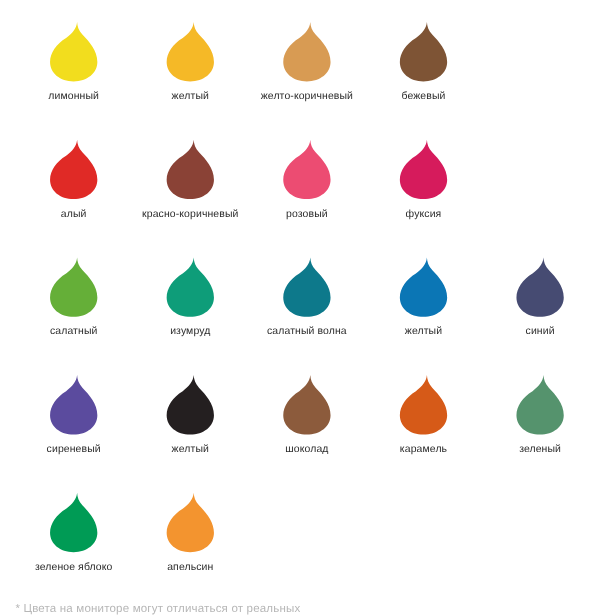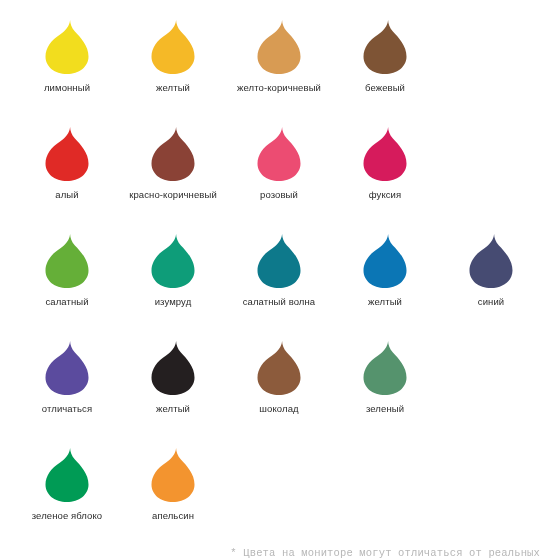--- a/index.html
+++ b/index.html
@@ -71,26 +71,26 @@
     text-align: center;
     max-width: 100px;
     letter-spacing: 0.1px;
     word-wrap: break-word;
     font-family: "Liberation Sans", "DejaVu Sans", sans-serif;
   }
 
   .footnote {
     margin-top: auto;
     margin-bottom: 16px;
-    text-align: right;
+    text-align: left;
     padding-right: 6px;
     font-size: 10.5px;
     color: #b7b7b7;
     letter-spacing: 0.15px;
-    font-family: Liberation Mono, monospace;
+    font-family: Liberation Sans, sans-serif;
   }
 </style>
 </head>
 <body>
 
 <div id="palette-sheet">
 
   <div class="swatch-grid">
       <div class="swatch-row">
         <div class="swatch-cell">
@@ -202,37 +202,45 @@
           <div class="swatch-label">синий</div>
         </div>
       </div>
       <div class="swatch-row">
         <div class="swatch-cell">
           <span class="drop-wrap">
             <svg class="drop-svg" viewBox="0 0 47 58">
               <path d="M26.6 2 C26.0 8.2 22.2 12.4 16.6 16.6 C7.8 22.0 2 30.2 2 38.4 C2 48.6 11.2 56 23.4 56 C35.6 56 45 48.6 45 38.4 C45 28.0 37.4 19.6 31.4 13.4 C28.0 9.8 26.8 6.0 26.6 2 Z" fill="#5B4B9E"></path>
             </svg>
           </span>
-          <div class="swatch-label">отличаться</div>
+          <div class="swatch-label">сиреневый</div>
         </div>
         <div class="swatch-cell">
           <span class="drop-wrap">
             <svg class="drop-svg" viewBox="0 0 47 58">
               <path d="M26.6 2 C26.0 8.2 22.2 12.4 16.6 16.6 C7.8 22.0 2 30.2 2 38.4 C2 48.6 11.2 56 23.4 56 C35.6 56 45 48.6 45 38.4 C45 28.0 37.4 19.6 31.4 13.4 C28.0 9.8 26.8 6.0 26.6 2 Z" fill="#241F20"></path>
             </svg>
           </span>
           <div class="swatch-label">желтый</div>
         </div>
         <div class="swatch-cell">
           <span class="drop-wrap">
             <svg class="drop-svg" viewBox="0 0 47 58">
               <path d="M26.6 2 C26.0 8.2 22.2 12.4 16.6 16.6 C7.8 22.0 2 30.2 2 38.4 C2 48.6 11.2 56 23.4 56 C35.6 56 45 48.6 45 38.4 C45 28.0 37.4 19.6 31.4 13.4 C28.0 9.8 26.8 6.0 26.6 2 Z" fill="#8C5B3C"></path>
             </svg>
           </span>
           <div class="swatch-label">шоколад</div>
+        </div>
+        <div class="swatch-cell">
+          <span class="drop-wrap">
+            <svg class="drop-svg" viewBox="0 0 47 58">
+              <path d="M26.6 2 C26.0 8.2 22.2 12.4 16.6 16.6 C7.8 22.0 2 30.2 2 38.4 C2 48.6 11.2 56 23.4 56 C35.6 56 45 48.6 45 38.4 C45 28.0 37.4 19.6 31.4 13.4 C28.0 9.8 26.8 6.0 26.6 2 Z" fill="#D65A18"></path>
+            </svg>
+          </span>
+          <div class="swatch-label">карамель</div>
         </div>
         <div class="swatch-cell">
           <span class="drop-wrap">
             <svg class="drop-svg" viewBox="0 0 47 58">
               <path d="M26.6 2 C26.0 8.2 22.2 12.4 16.6 16.6 C7.8 22.0 2 30.2 2 38.4 C2 48.6 11.2 56 23.4 56 C35.6 56 45 48.6 45 38.4 C45 28.0 37.4 19.6 31.4 13.4 C28.0 9.8 26.8 6.0 26.6 2 Z" fill="#55936D"></path>
             </svg>
           </span>
           <div class="swatch-label">зеленый</div>
         </div>
       </div>

